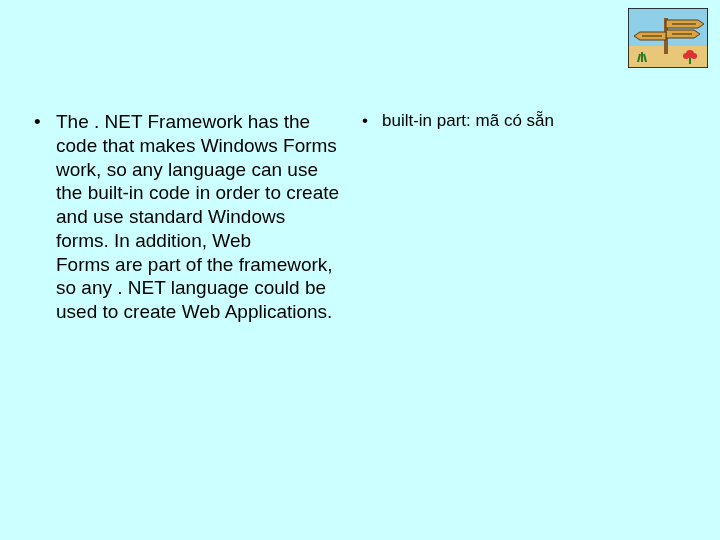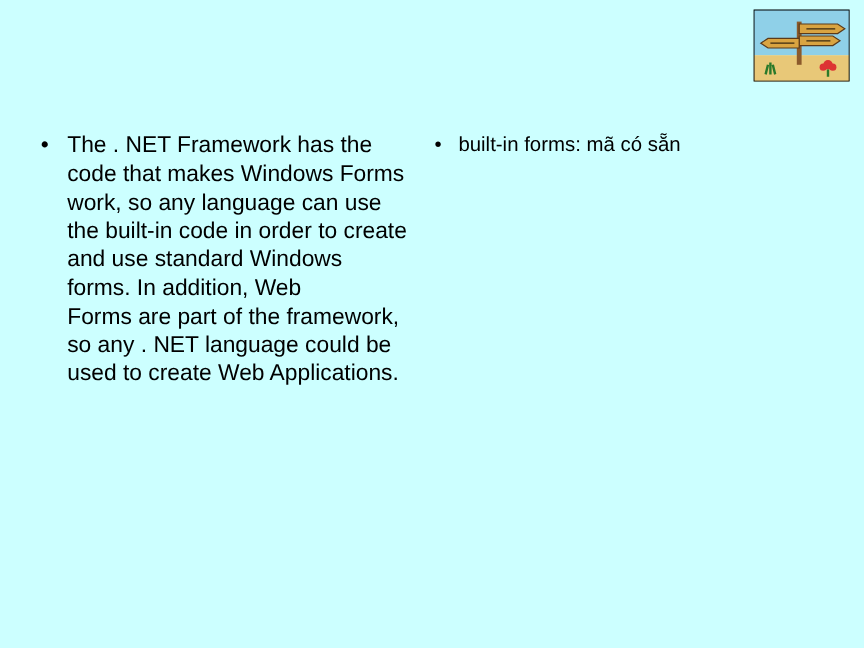--- a/index.html
+++ b/index.html
@@ -105,19 +105,19 @@
     <div class="col-left">
       <ul>
         <li class="bullet">
           <span>The . NET Framework has the code that makes Windows&nbsp;Forms work, so any language can use the built-in code in order to create and use standard Windows forms. In addition, Web Forms&nbsp;are&nbsp;part&nbsp;of&nbsp;the framework, so any  . NET language could be used to create Web Applications.</span>
         </li>
       </ul>
     </div>
     <div class="col-right">
       <ul>
         <li class="bullet">
-          <span>built-in forms: mã có sẵn</span>
+          <span>built-in part: mã có sẵn</span>
         </li>
       </ul>
     </div>
   </div>
 
 </div>
 
 </body></html>

